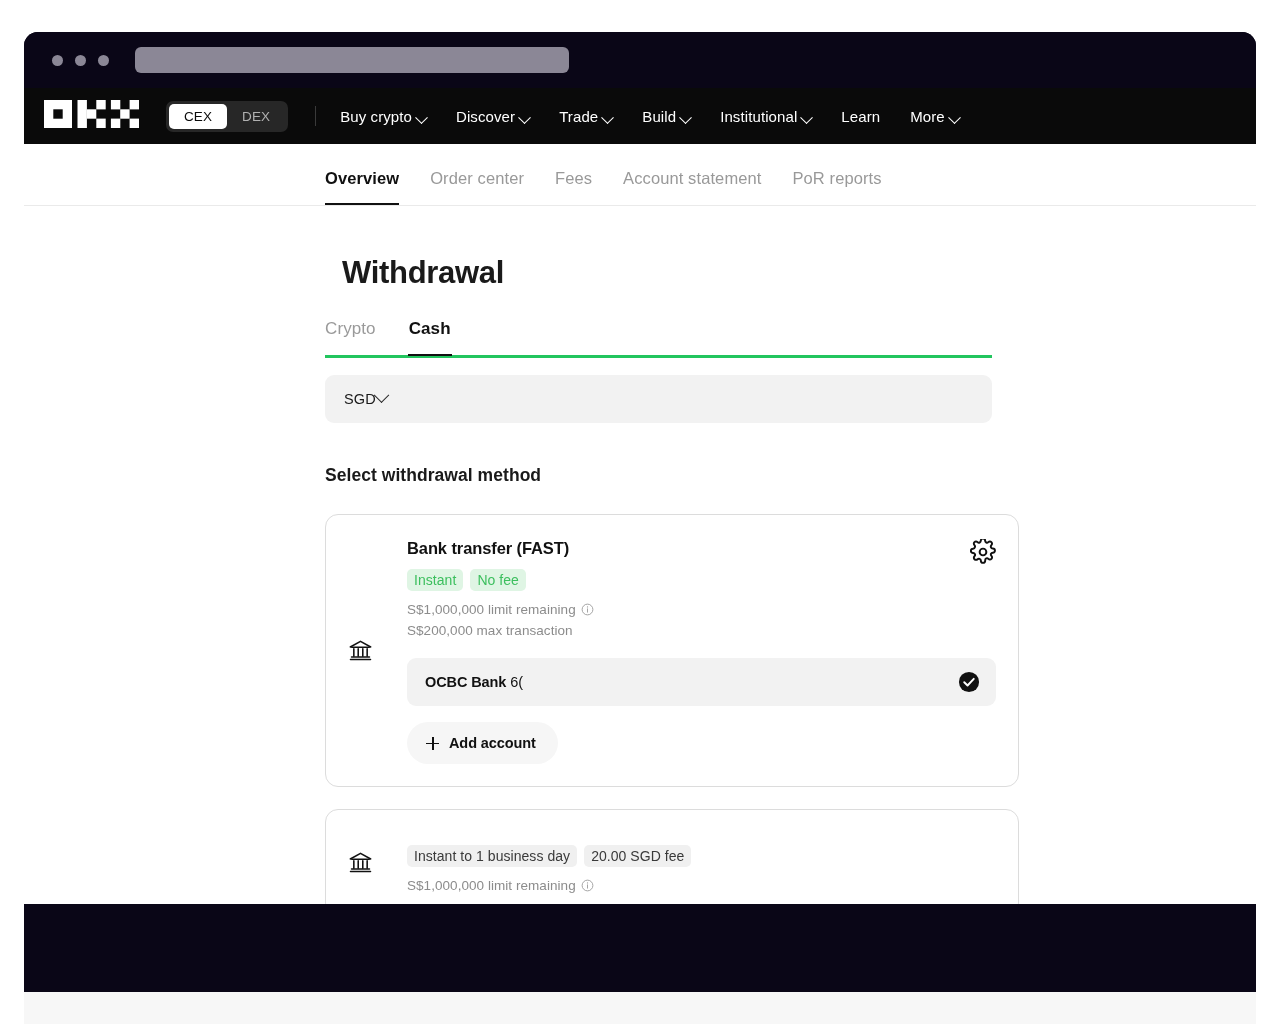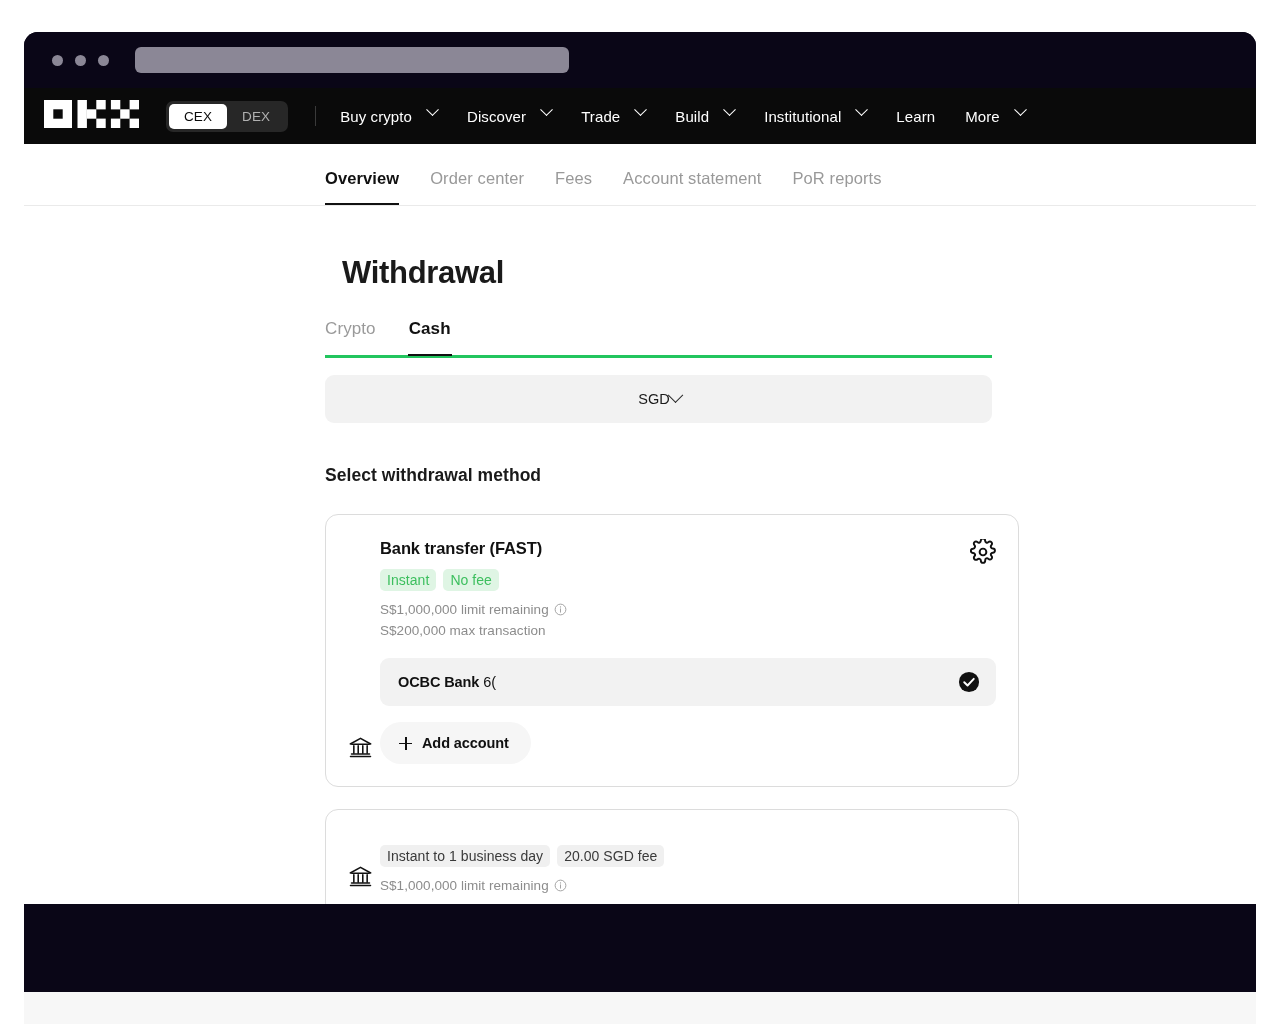--- a/index.html
+++ b/index.html
@@ -104,22 +104,22 @@
     margin: 0 24px 0 27px;
   }
 
   .nav-links {
     display: flex;
     align-items: center;
     gap: 0px;
   }
   .nav-item {
     display: flex;
-    align-items: flex-start;
-    gap: 16px;
+    align-items: flex-end;
+    gap: 5px;
     color: #ffffff;
     font-size: 15px;
     padding: 0 15px;
     cursor: pointer;
     white-space: nowrap;
     letter-spacing: .1px;
   }
   .nav-item:first-child { padding-left: 0; }
   .chev {
     display: inline-block;
@@ -217,21 +217,21 @@
   }
 
   .select-box {
     margin-top: 17px;
     width: 667px;
     height: 48px;
     background: #f2f2f2;
     border-radius: 9px;
     display: flex;
     align-items: center;
-    justify-content: center;
+    justify-content: flex-start;
     padding: 0 17px 0 19px;
     cursor: pointer;
   }
   .select-value {
     font-size: 14.5px;
     color: #1a1a1a;
     letter-spacing: .1px;
   }
   .chev-lg {
     width: 11px;
@@ -248,22 +248,22 @@
     border-radius: 13px;
     padding: 24px 22px 22px 22px;
     margin-top: 28px;
     background: #ffffff;
     position: relative;
   }
   .method-card.second { margin-top: 22px; }
 
   .card-head {
     display: flex;
-    align-items: flex-end;
-    gap: 7px;
+    align-items: center;
+    gap: 34px;
   }
 
   .bank-icon { flex: 0 0 auto; margin-top: 1px; }
 
   .card-body { flex: 1 1 auto; min-width: 0; }
 
   .method-name {
     font-size: 16.5px;
     font-weight: 700;
     color: #111111;

